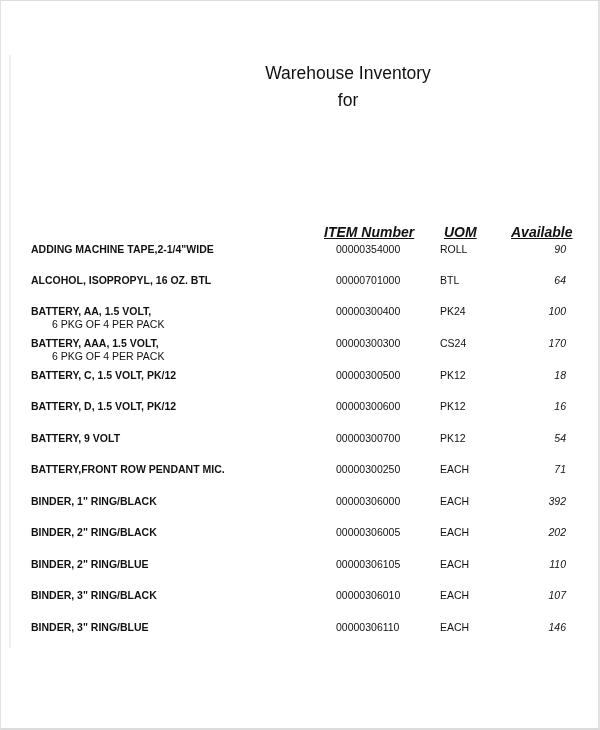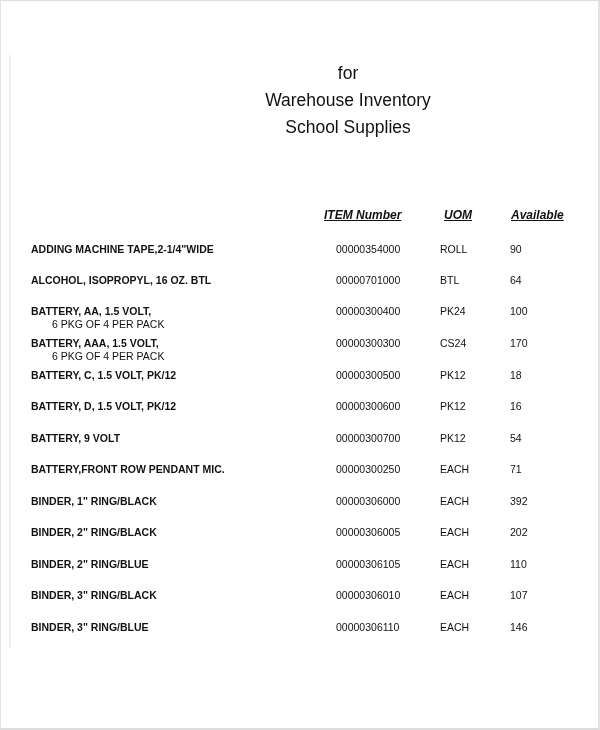--- a/index.html
+++ b/index.html
@@ -14,43 +14,42 @@
   }
   .margin-rule {
     position: absolute; left: 9px; top: 55px; width: 2px; height: 593px;
     background: #efefef;
   }
   .title-block {
     position: absolute; left: 198px; top: 60px; width: 300px; text-align: center;
     font-size: 17.5px; line-height: 27px; color: #111;
   }
   .col-header {
-    position: absolute; top: 208px; font-size: 12px; font-weight: bold;
+    position: absolute; top: 224px; font-size: 14px; font-weight: bold;
     font-style: italic; text-decoration: underline; color: #111;
   }
   .hdr-item { left: 324px; }
   .hdr-uom { left: 444px; }
   .hdr-avail { left: 511px; text-decoration: underline; }
   .row { position: absolute; left: 0; width: 600px; font-size: 10.5px; }
   .cell-desc { position: absolute; left: 31px; font-weight: bold; line-height: 13px; }
   .cell-desc .sub { display: block; font-weight: normal; padding-left: 6px; margin-left: 15px; }
   .cell-item { position: absolute; left: 336px; line-height: 13px; }
   .cell-uom { position: absolute; left: 440px; line-height: 13px; }
-  .cell-avail { position: absolute; left: 510px; width: 56px; text-align: left; line-height: 13px; }
+  .cell-avail { position: absolute; left: 510px; width: 56px; text-align: right; line-height: 13px; font-style: italic; }
 </style>
 </head>
 <body>
 
 <div class="page-frame"></div>
 <div class="margin-rule"></div>
 
 <div class="title-block">
+  <div>Warehouse Inventory</div>
   <div>for</div>
-  <div>Warehouse Inventory</div>
-  <div>School Supplies</div>
 </div>
 
 <div class="col-header hdr-item">ITEM Number</div>
 <div class="col-header hdr-uom">UOM</div>
 <div class="col-header hdr-avail">Available</div>
 
 <div>
   <div class="row" style="top:243px">
     <div class="cell-desc"><span>ADDING MACHINE TAPE,2-1/4"WIDE</span></div>
     <div class="cell-item">00000354000</div>

